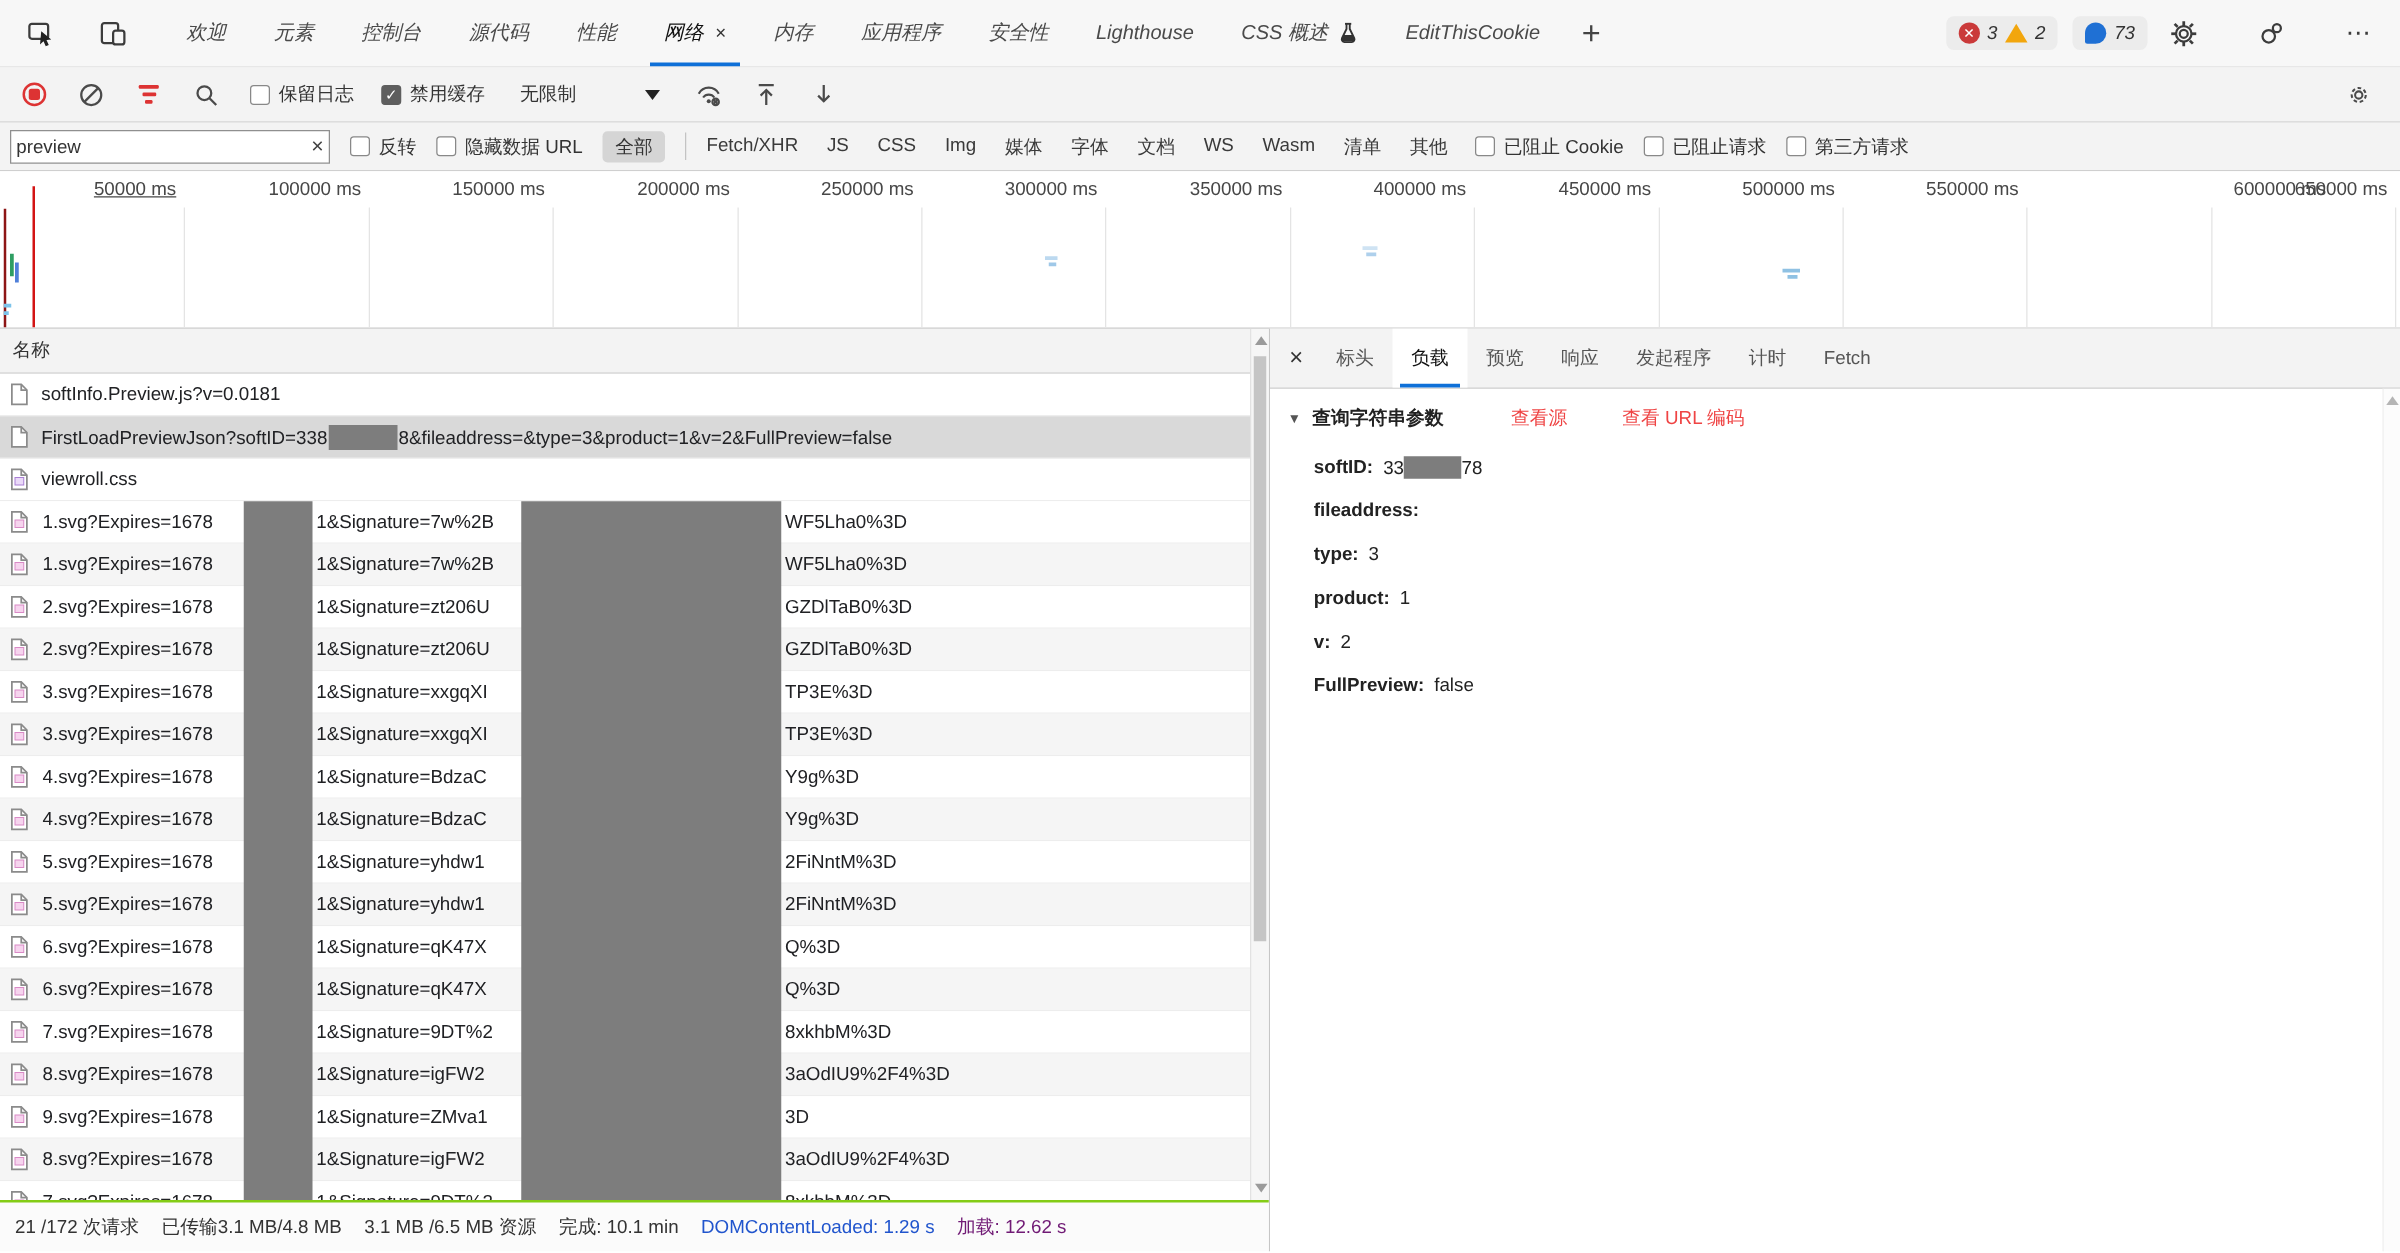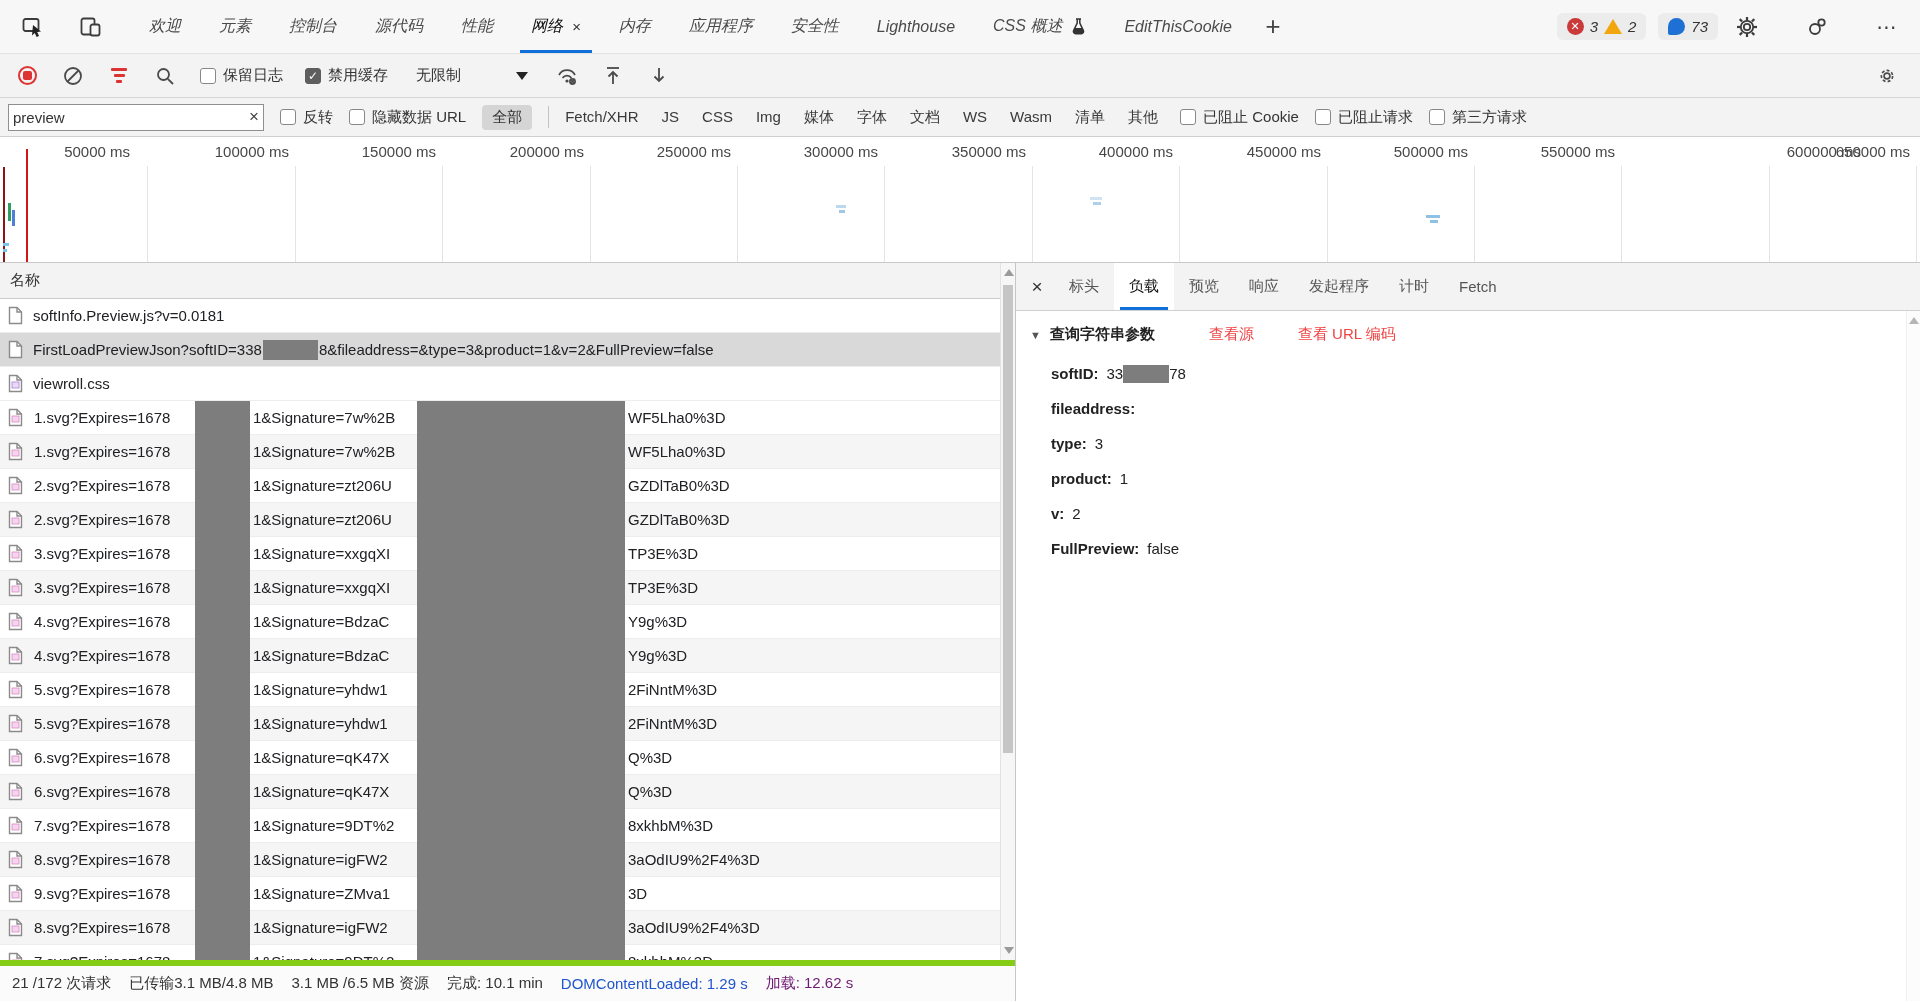--- a/index.html
+++ b/index.html
@@ -67,21 +67,21 @@
   .seg1 { left:34px; } .seg2 { left:253px; } .seg3 { left:628px; }
   .redact-inline { display:inline-block; width:55px; height:20px; background:#7d7d7d; vertical-align:-5px; margin:0 1px; }
   .overlay-bar { position:absolute; background:#7d7d7d; z-index:3; top:138px; bottom:0; }
 
   .vscroll { width:15px; flex:none; background:#f6f6f6; border-left:1px solid #e2e2e2; position:relative; }
   .vs-arrow { position:absolute; left:3px; width:0; height:0; border-left:5px solid transparent; border-right:5px solid transparent; }
   .vs-up { top:6px; border-bottom:7px solid #9a9a9a; }
   .vs-down { bottom:6px; border-top:7px solid #9a9a9a; }
   .vs-thumb { position:absolute; top:22px; height:468px; left:2px; right:2px; background:#c5c5c5; }
 
-  .statusbar { height:41px; border-top:6px solid #84cc16; background:#fbfbfb; display:flex; align-items:center; gap:18px; padding:0 12px; font-size:15px; color:#333; white-space:nowrap; }
+  .statusbar { height:41px; border-top:2px solid #84cc16; background:#fbfbfb; display:flex; align-items:center; gap:18px; padding:0 12px; font-size:15px; color:#333; white-space:nowrap; }
   .stat-dcl { color:#2155cd; }
   .stat-load { color:#701a75; }
 
   
   .details { flex:1; display:flex; flex-direction:column; background:#fff; position:relative; }
   .detail-tabs { height:48px; background:#f3f3f3; border-bottom:1px solid #d0d0d0; display:flex; align-items:center; font-size:15px; color:#555; padding-left:4px; }
   .close-btn { width:34px; text-align:center; font-size:19px; color:#333; flex:none; }
   .dtab { padding:0 15px; height:100%; display:flex; align-items:center; position:relative; white-space:nowrap; }
   .dtab.active { background:#fff; color:#111; }
   .dtab.active::after { content:""; position:absolute; left:6px; right:6px; bottom:0; height:3px; background:#0e70d8; }
@@ -320,21 +320,21 @@
     <div class="mark" style="left:12px; top:73px; width:3px; height:16px; background:#4f7fd9;"></div>
     <div class="mark" style="left:3px; top:106px; width:6px; height:3px; background:#7cc3ea;"></div>
     <div class="mark" style="left:3px; top:112px; width:4px; height:3px; background:#7cc3ea;"></div>
     <div class="mark" style="left:836px; top:68px; width:10px; height:3px; background:#bcd9f0;"></div>
     <div class="mark" style="left:839px; top:73px; width:6px; height:3px; background:#9fc8e8;"></div>
     <div class="mark" style="left:1090px; top:60px; width:12px; height:3px; background:#cfe3f3;"></div>
     <div class="mark" style="left:1093px; top:65px; width:8px; height:3px; background:#aed0ec;"></div>
     <div class="mark" style="left:1426px; top:78px; width:14px; height:3px; background:#8fc1e3;"></div>
     <div class="mark" style="left:1430px; top:83px; width:8px; height:3px; background:#8fc1e3;"></div>
   <div class="ov-line" style="left: 147px;"></div>
-      <div class="ov-label" style="left: 10px;">50000 ms</div>
+      <div class="ov-label" style="left: 21px; text-decoration: underline;">50000 ms</div>
       <div class="ov-line" style="left: 295px;"></div>
       <div class="ov-label" style="left: 169px;">100000 ms</div>
       <div class="ov-line" style="left: 442px;"></div>
       <div class="ov-label" style="left: 316px;">150000 ms</div>
       <div class="ov-line" style="left: 590px;"></div>
       <div class="ov-label" style="left: 464px;">200000 ms</div>
       <div class="ov-line" style="left: 737px;"></div>
       <div class="ov-label" style="left: 611px;">250000 ms</div>
       <div class="ov-line" style="left: 884px;"></div>
       <div class="ov-label" style="left: 758px;">300000 ms</div>

